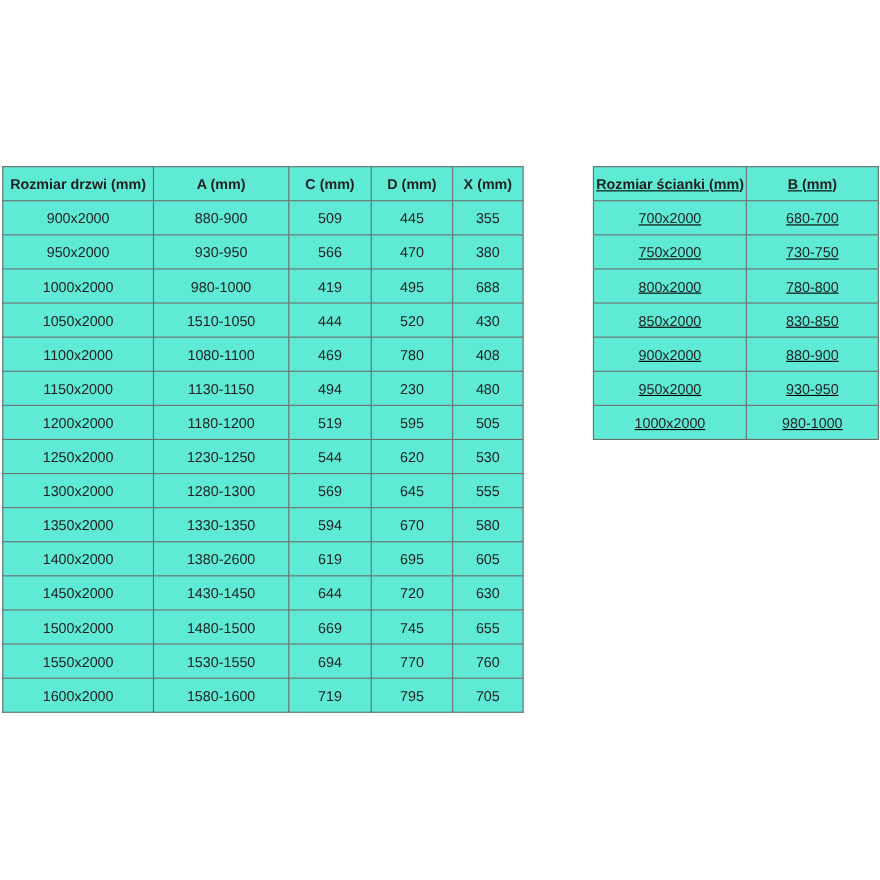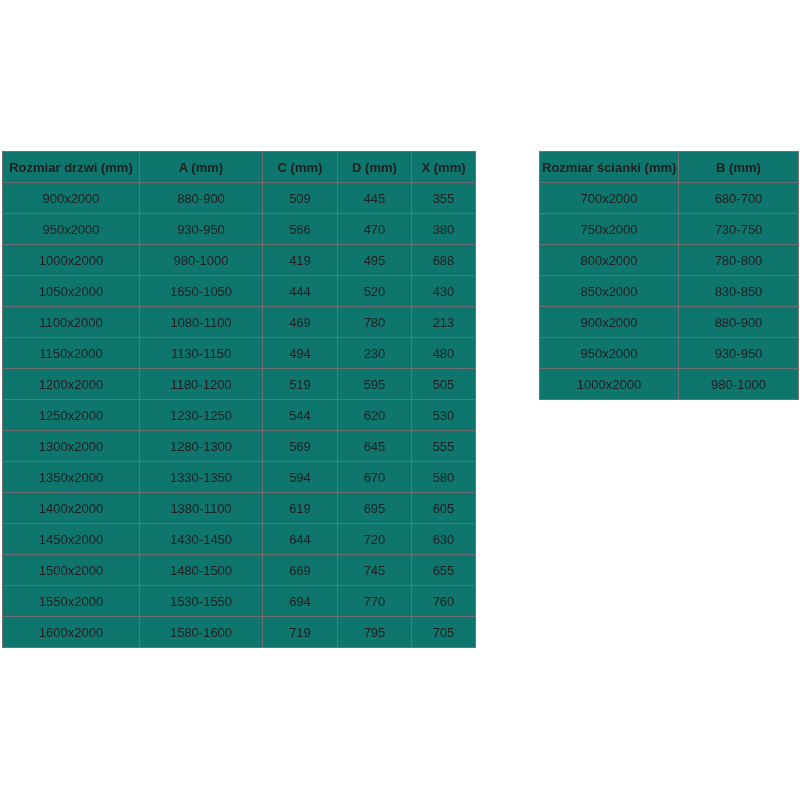--- a/index.html
+++ b/index.html
@@ -11,21 +11,21 @@
     height: 800px;
     background: #ffffff;
     font-family: "Liberation Sans", sans-serif;
     position: relative;
     overflow: hidden;
   }
   .spec-table {
     position: absolute;
     border-collapse: collapse;
     table-layout: fixed;
-    background: #0f766e;
+    background: #5eead4;
   }
   .spec-table th, .spec-table td {
     border: 1px solid #6e6e6e;
     text-align: center;
     vertical-align: middle;
     height: 30px;
     padding: 0 2px;
     font-size: 13px;
     color: #1f1f1f;
     white-space: nowrap;
@@ -36,20 +36,21 @@
   }
   #door-table {
     left: 2px;
     top: 151px;
     width: 473px;
   }
   #wall-table {
     left: 539px;
     top: 151px;
     width: 259px;
+    text-decoration: underline;
   }
 </style>
 </head>
 <body>
 
 <table id="door-table" class="spec-table">
   <colgroup>
     <col style="width:137px">
     <col style="width:123px">
     <col style="width:75px">
@@ -82,31 +83,31 @@
       </tr>
       <tr>
         <td>1000x2000</td>
         <td>980-1000</td>
         <td>419</td>
         <td>495</td>
         <td>688</td>
       </tr>
       <tr>
         <td>1050x2000</td>
-        <td>1650-1050</td>
+        <td>1510-1050</td>
         <td>444</td>
         <td>520</td>
         <td>430</td>
       </tr>
       <tr>
         <td>1100x2000</td>
         <td>1080-1100</td>
         <td>469</td>
         <td>780</td>
-        <td>213</td>
+        <td>408</td>
       </tr>
       <tr>
         <td>1150x2000</td>
         <td>1130-1150</td>
         <td>494</td>
         <td>230</td>
         <td>480</td>
       </tr>
       <tr>
         <td>1200x2000</td>
@@ -131,21 +132,21 @@
       </tr>
       <tr>
         <td>1350x2000</td>
         <td>1330-1350</td>
         <td>594</td>
         <td>670</td>
         <td>580</td>
       </tr>
       <tr>
         <td>1400x2000</td>
-        <td>1380-1100</td>
+        <td>1380-2600</td>
         <td>619</td>
         <td>695</td>
         <td>605</td>
       </tr>
       <tr>
         <td>1450x2000</td>
         <td>1430-1450</td>
         <td>644</td>
         <td>720</td>
         <td>630</td>

